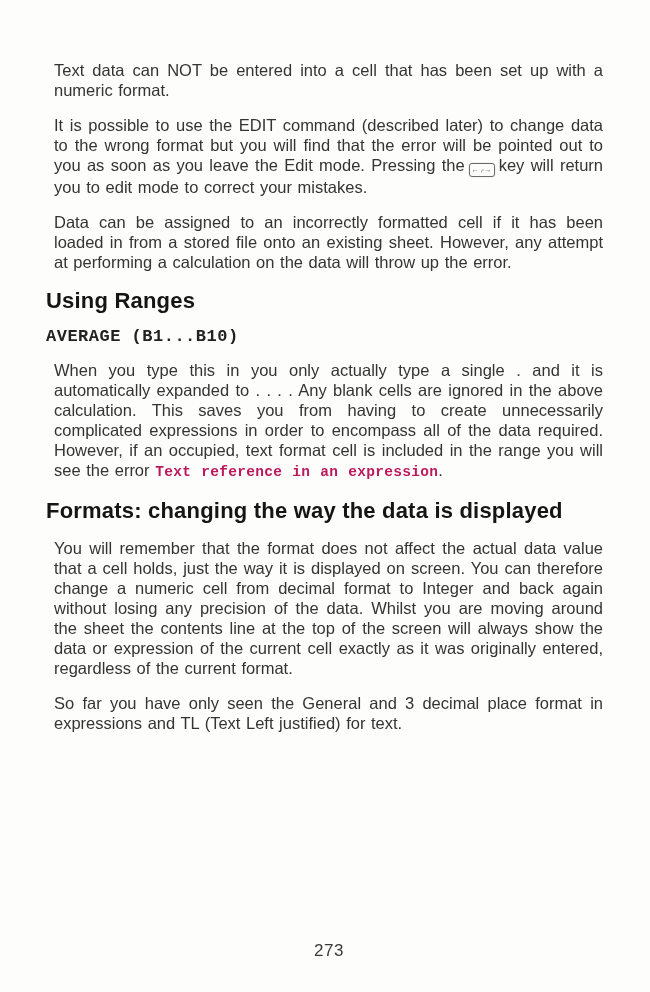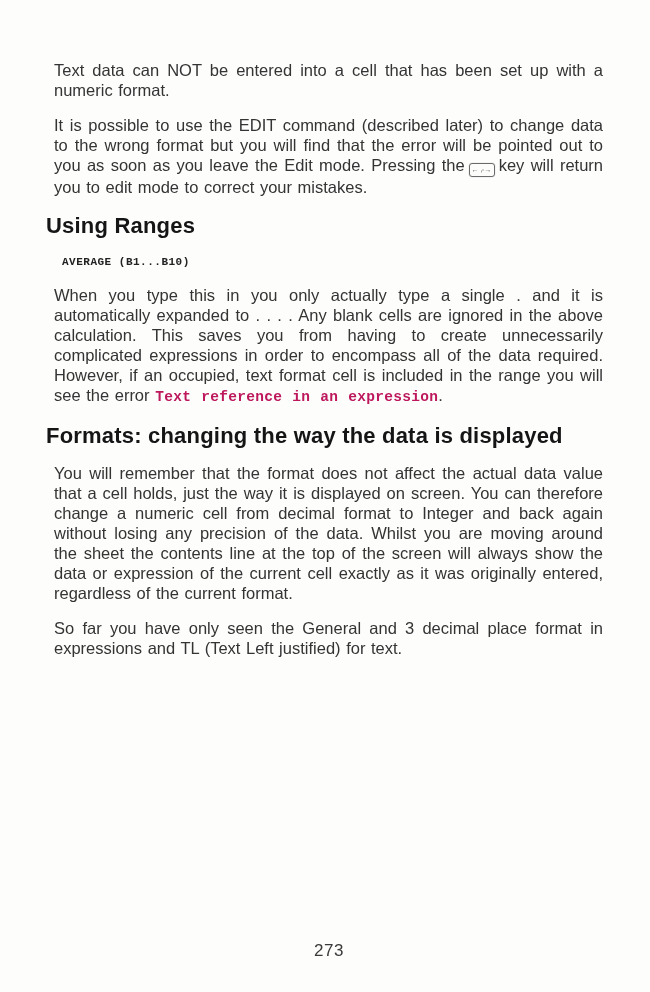--- a/index.html
+++ b/index.html
@@ -29,24 +29,24 @@
     font-size: 22px;
     line-height: 28px;
     font-weight: bold;
     color: #151515;
     letter-spacing: 0.2px;
     margin: 13px 0 13px 0;
   }
   .code-line {
     font-family: "Liberation Mono", monospace;
     font-weight: bold;
-    font-size: 11px;
+    font-size: 17px;
     line-height: 18px;
     color: #222;
-    margin: 12px 0 14px 16px;
+    margin: 12px 0 14px 0;
     letter-spacing: 0.5px;
   }
   .mono-bold {
     font-family: "Liberation Mono", monospace;
     font-weight: bold;
     font-size: 14.5px;
     color: #be185d;
     letter-spacing: 0.3px;
   }
   .keycap {
@@ -80,20 +80,21 @@
 <body>
 
 <main class="page">
 
   <p class="body-text">Text data can NOT be entered into a cell that has been set up with a numeric format.</p>
 
   <p class="body-text">
     <span>It is possible to use the EDIT command (described later) to change data to the wrong format but you will find that the error will be pointed out to you as soon as you leave the Edit mode. Pressing the</span><span class="keycap">←⌌→</span><span>key will return you to edit mode to correct your mistakes.</span>
   </p>
 
+  <p class="body-text">Data can be assigned to an incorrectly formatted cell if it has been loaded in from a stored file onto an existing sheet. However, any attempt at performing a calculation on the data will throw up the error.</p>
 
   <h2 class="section-heading">Using Ranges</h2>
 
 
   <div class="code-line">AVERAGE (B1...B10)</div>
 
   <p class="body-text">
     <span>When you type this in you only actually type a single . and it is automatically expanded to . . . . Any blank cells are ignored in the above calculation. This saves you from having to create unnecessarily complicated expressions in order to encompass all of the data required. However, if an occupied, text format cell is included in the range you will see the error</span>
     <span class="mono-bold">Text reference in an expression</span><span>.</span>
   </p>

